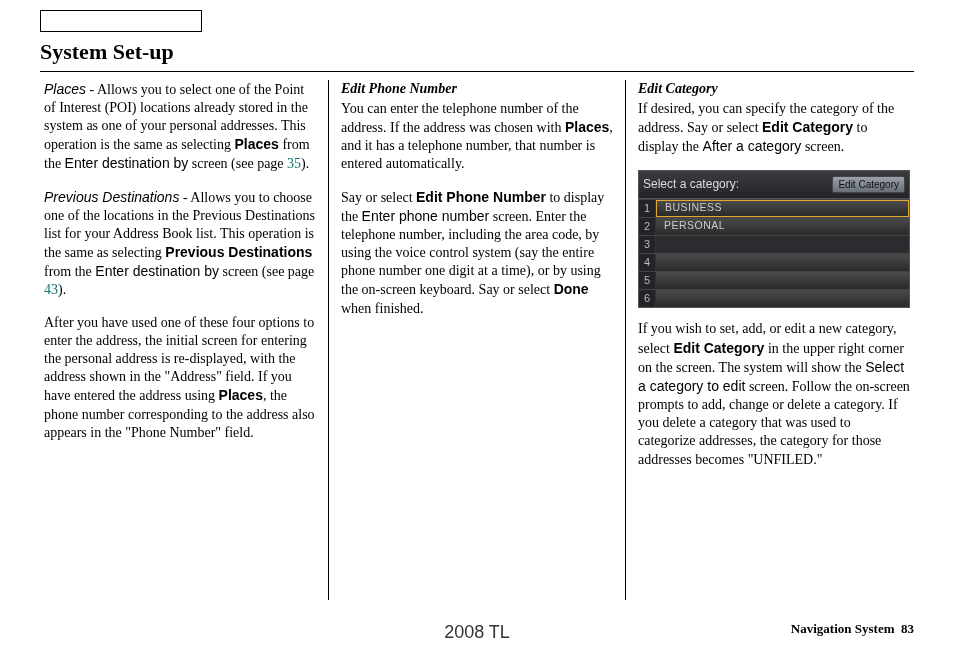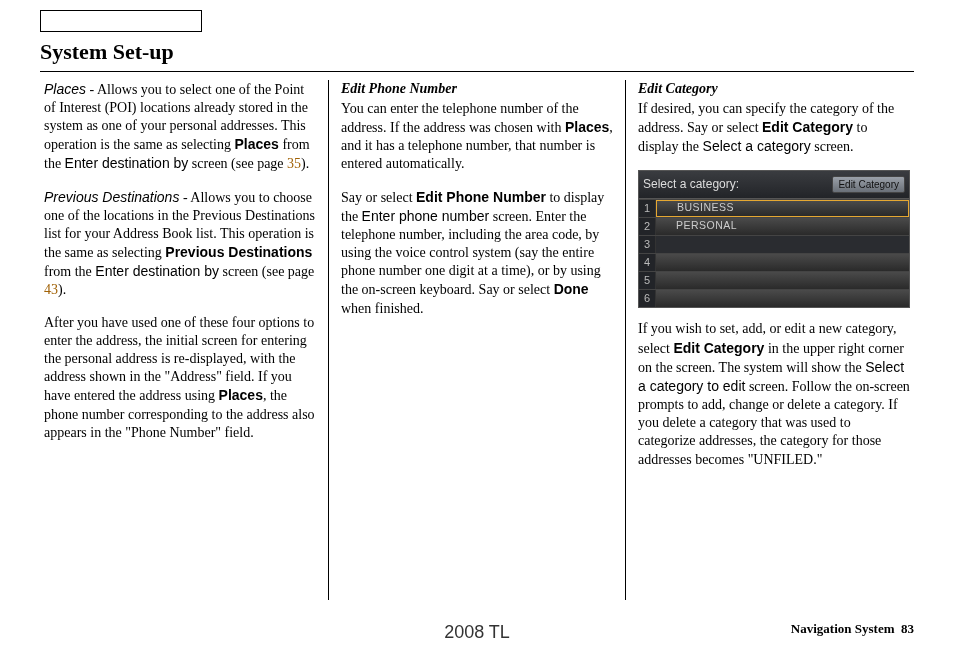--- a/index.html
+++ b/index.html
@@ -48,21 +48,21 @@
   }
   .col.left { padding-left: 4px; }
   .col.right { padding-right: 4px; }
   .col + .col {
     border-left: 1px solid #000;
   }
   p { margin: 0 0 14px 0; text-align: left;}
   .sans-bold { font-family: Arial, Helvetica, sans-serif; font-weight: bold; }
   .sans { font-family: Arial, Helvetica, sans-serif; }
   .italic { font-style: italic; }
-  .link { color: #a16207; }
+  .link { color: #0f766e; }
   .subhead { font-weight: bold; font-style: italic; margin-bottom: 2px; }
 
   
   .nav-screen {
     width: 270px;
     background: #2a2c30;
     border: 1px solid #555;
     font-family: Arial, Helvetica, sans-serif;
     font-size: 11px;
     color: #ddd;
@@ -98,21 +98,21 @@
     font-size: 11px;
     color: #bbb;
     line-height: 17px;
     border-right: 1px solid #333;
     background: #222428;
   }
   .nav-cell {
     flex: 1;
     font-size: 10.5px;
     line-height: 15px;
-    padding: 0 20px;
+    padding: 0 8px;
     background: linear-gradient(#4a4a4a, #2a2a2a);
     color: #ccc;
     letter-spacing: 0.5px;
   }
   .nav-row.selected .nav-cell {
     border: 1.5px solid #e6a832;
     box-sizing: border-box;
     line-height: 13px;
   }
   .footer {
@@ -167,21 +167,21 @@
         <span>You can enter the telephone number of the address. If the address was chosen with </span><span class="sans-bold">Places</span><span>, and it has a telephone number, that number is entered automatically.</span>
       </p>
       <p>
         <span>Say or select </span><span class="sans-bold">Edit Phone Number</span><span> to display the </span><span class="sans">Enter phone number</span><span> screen. Enter the telephone number, including the area code, by using the voice control system (say the entire phone number one digit at a time), or by using the on-screen keyboard. Say or select </span><span class="sans-bold">Done</span><span> when finished.</span>
       </p>
     </div>
 
     <div class="col right">
       <div class="subhead">Edit Category</div>
       <p>
-        <span>If desired, you can specify the category of the address. Say or select </span><span class="sans-bold">Edit Category</span><span> to display the </span><span class="sans">Select a category</span><span> screen.</span>
+        <span>If desired, you can specify the category of the address. Say or select </span><span class="sans-bold">Edit Category</span><span> to display the </span><span class="sans">After a category</span><span> screen.</span>
       </p>
 
       <div class="nav-screen">
         <div class="nav-header">
           <span class="nav-title">Select a category:</span>
           <span class="nav-btn">Edit Category</span>
         </div>
         <div class="nav-row selected">
           <div class="nav-num">1</div>
           <div class="nav-cell">BUSINESS</div>

